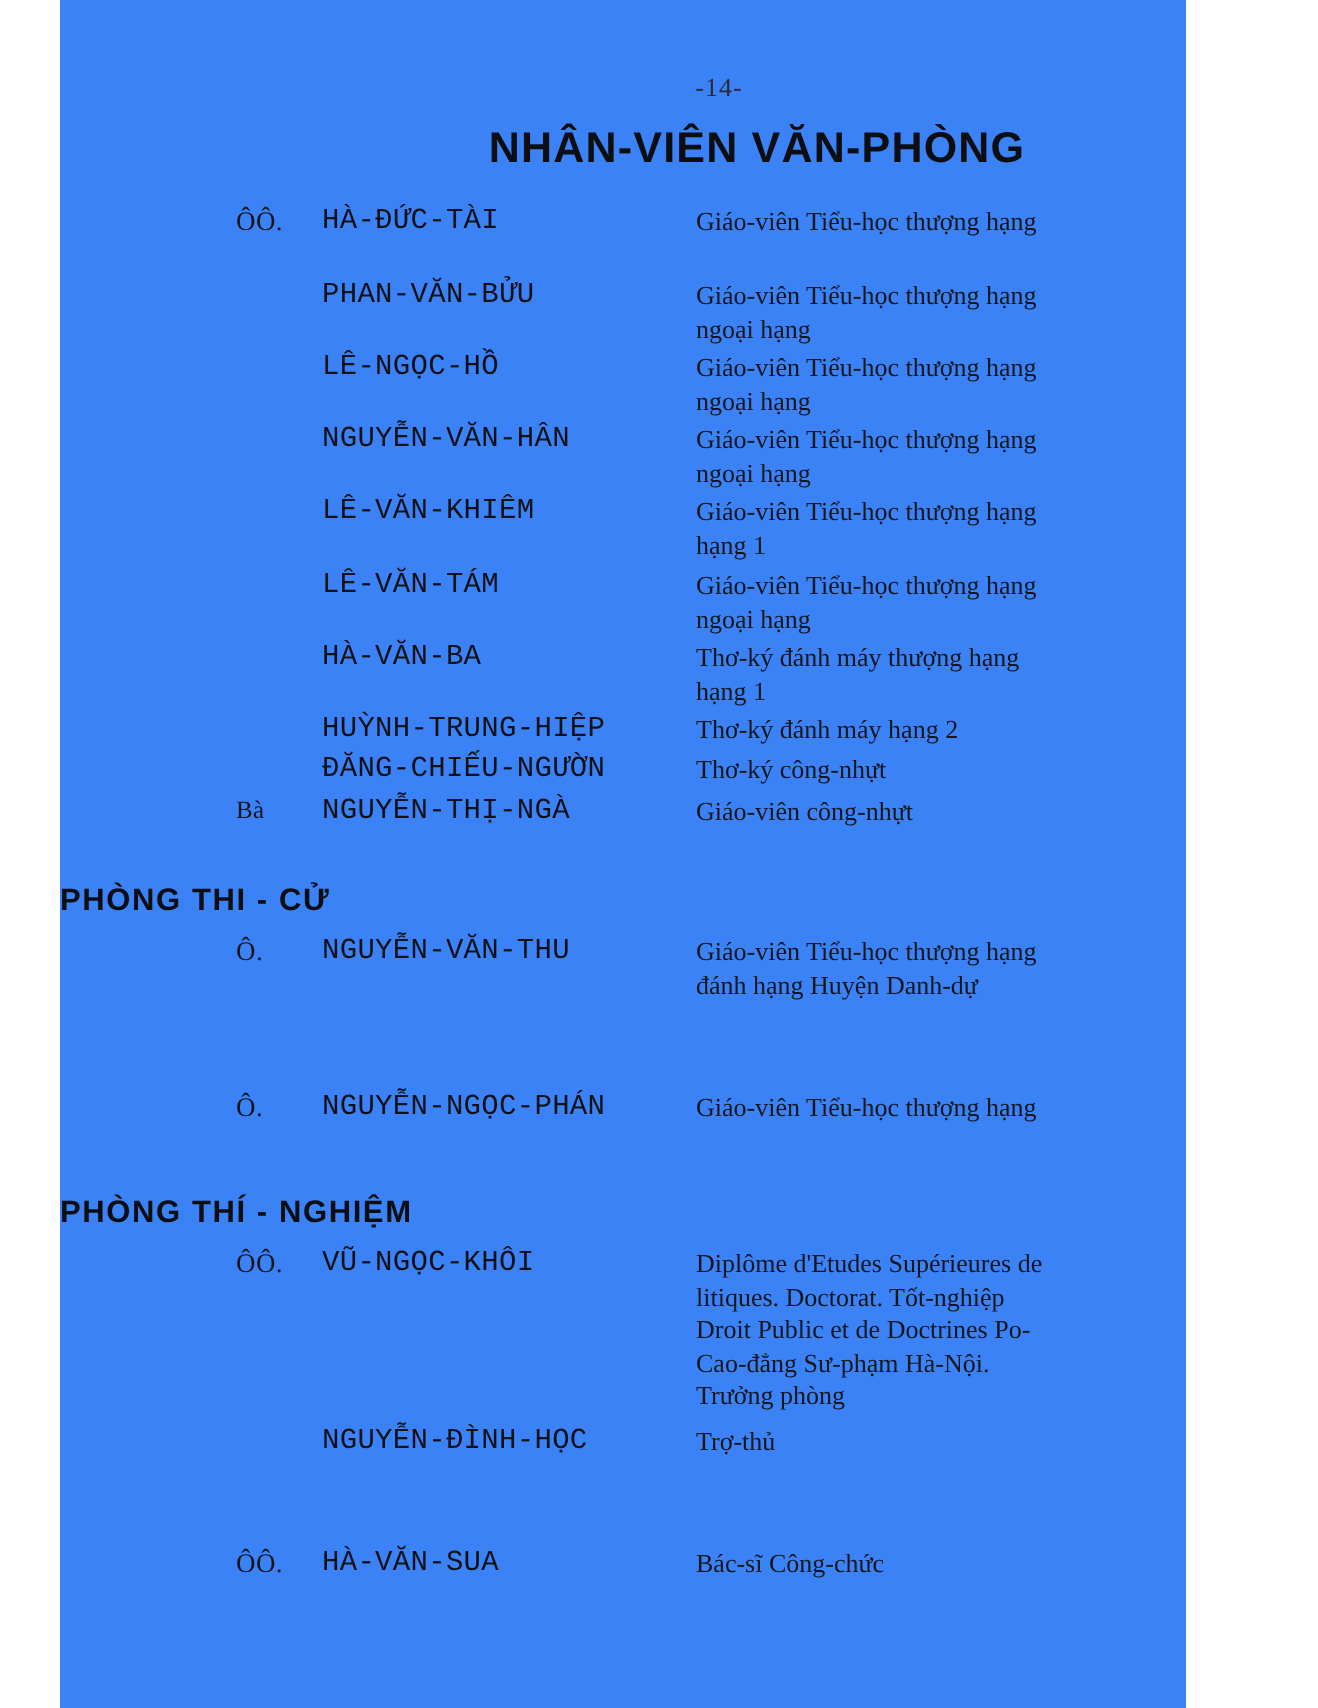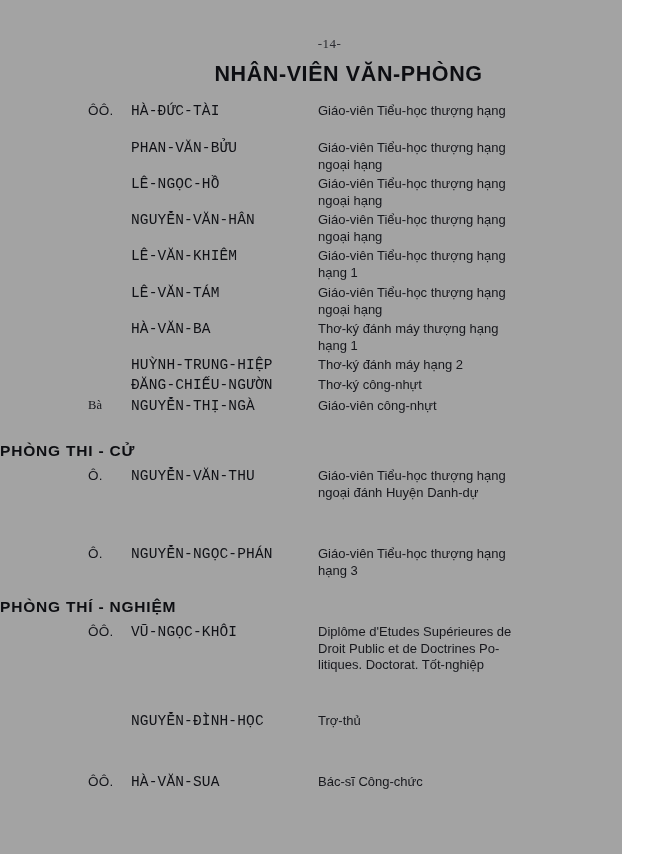--- a/index.html
+++ b/index.html
@@ -2,26 +2,27 @@
 <html><head>
 <meta charset="utf-8">
 <style>
   html, body {
     margin: 0;
     padding: 0;
     background: #ffffff;
   }
   .page {
     position: relative;
-    width: 622px;
+    width: 563px;
     height: 854px;
-    background: #a3a3a3;
+    background: #3b82f6;
     font-family: "Liberation Serif", serif;
     color: #15161a;
     overflow: hidden;
+    margin-left: 30px;
   }
   .folio {
     position: absolute;
     top: 36px;
     left: 0;
     width: 659px;
     text-align: center;
     font-family: "Liberation Serif", serif;
     font-size: 13px;
     letter-spacing: 0.5px;
@@ -54,21 +55,21 @@
   .entry {
     position: absolute;
     left: 0;
     width: 659px;
   }
   .prefix {
     position: absolute;
     left: 88px;
     top: 0;
     width: 40px;
-    font-family: Liberation Sans, sans-serif;
+    font-family: Liberation Serif, serif;
     font-size: 13.5px;
     letter-spacing: 0.2px;
     color: #14151a;
     white-space: nowrap;
   }
   .prefix.lady {
     font-family: "Liberation Serif", serif;
     font-size: 12.5px;
   }
   .name {
@@ -79,21 +80,21 @@
     font-size: 14.5px;
     letter-spacing: 0.15px;
     color: #101116;
     white-space: nowrap;
   }
   .desc {
     position: absolute;
     left: 318px;
     top: 0;
     width: 226px;
-    font-family: Liberation Sans, sans-serif;
+    font-family: Liberation Serif, serif;
     font-size: 13px;
     line-height: 16.5px;
     color: #16171c;
   }
   .desc .ln { display: block; white-space: nowrap; }
 </style>
 </head>
 <body>
 
 <div class="page">
@@ -187,41 +188,42 @@
       <span class="ln">Giáo-viên công-nhựt</span>
     </span>
   </div>
 
   <div class="section-head" style="top:442px;">PHÒNG  THI - CỬ</div>
   <div class="entry" style="top:468px;">
     <span class="prefix">Ô.</span>
     <span class="name">NGUYỄN-VĂN-THU</span>
     <span class="desc">
       <span class="ln">Giáo-viên Tiểu-học thượng hạng</span>
-      <span class="ln">ngoại đánh Huyện Danh-dự</span>
+      <span class="ln">đánh hạng Huyện Danh-dự</span>
     </span>
   </div>
 
   <div class="entry" style="top:546px;">
     <span class="prefix">Ô.</span>
     <span class="name">NGUYỄN-NGỌC-PHÁN</span>
     <span class="desc">
       <span class="ln">Giáo-viên Tiểu-học thượng hạng</span>
-      <span class="ln">hạng 3</span>
     </span>
   </div>
 
   <div class="section-head" style="top:598px;">PHÒNG  THÍ - NGHIỆM</div>
   <div class="entry" style="top:624px;">
     <span class="prefix">ÔÔ.</span>
     <span class="name">VŨ-NGỌC-KHÔI</span>
     <span class="desc">
       <span class="ln">Diplôme d'Etudes Supérieures de</span>
+      <span class="ln">litiques. Doctorat. Tốt-nghiệp</span>
       <span class="ln">Droit Public et de Doctrines Po-</span>
-      <span class="ln">litiques. Doctorat. Tốt-nghiệp</span>
+      <span class="ln">Cao-đẳng  Sư-phạm  Hà-Nội.</span>
+      <span class="ln">Trưởng phòng</span>
     </span>
   </div>
   <div class="entry" style="top:713px;">
     <span class="prefix"></span>
     <span class="name">NGUYỄN-ĐÌNH-HỌC</span>
     <span class="desc">
       <span class="ln">Trợ-thủ</span>
     </span>
   </div>
 

